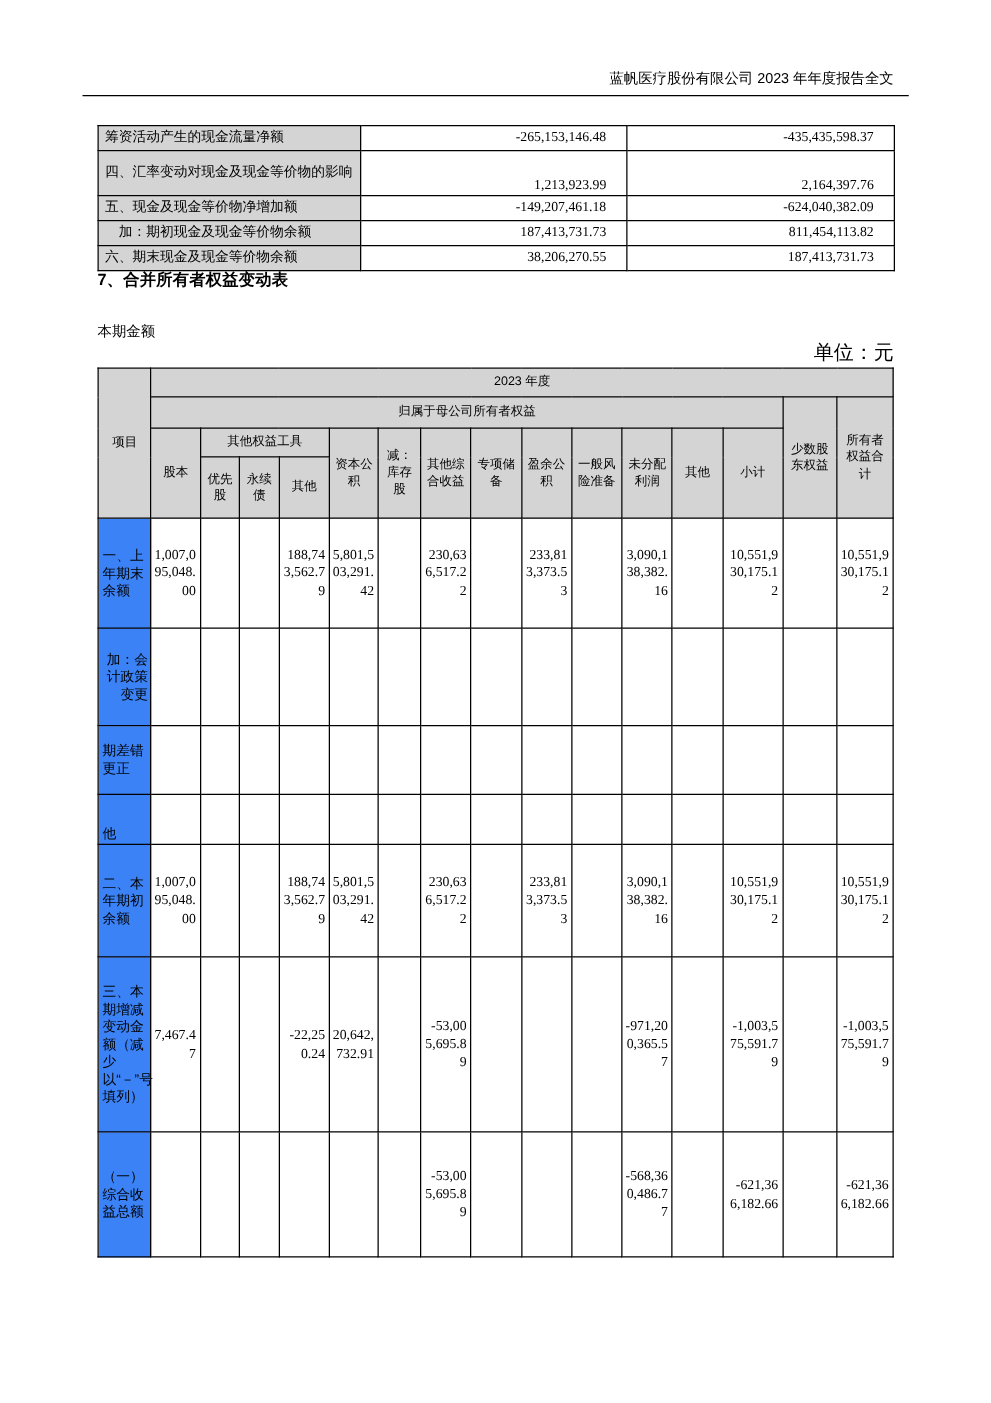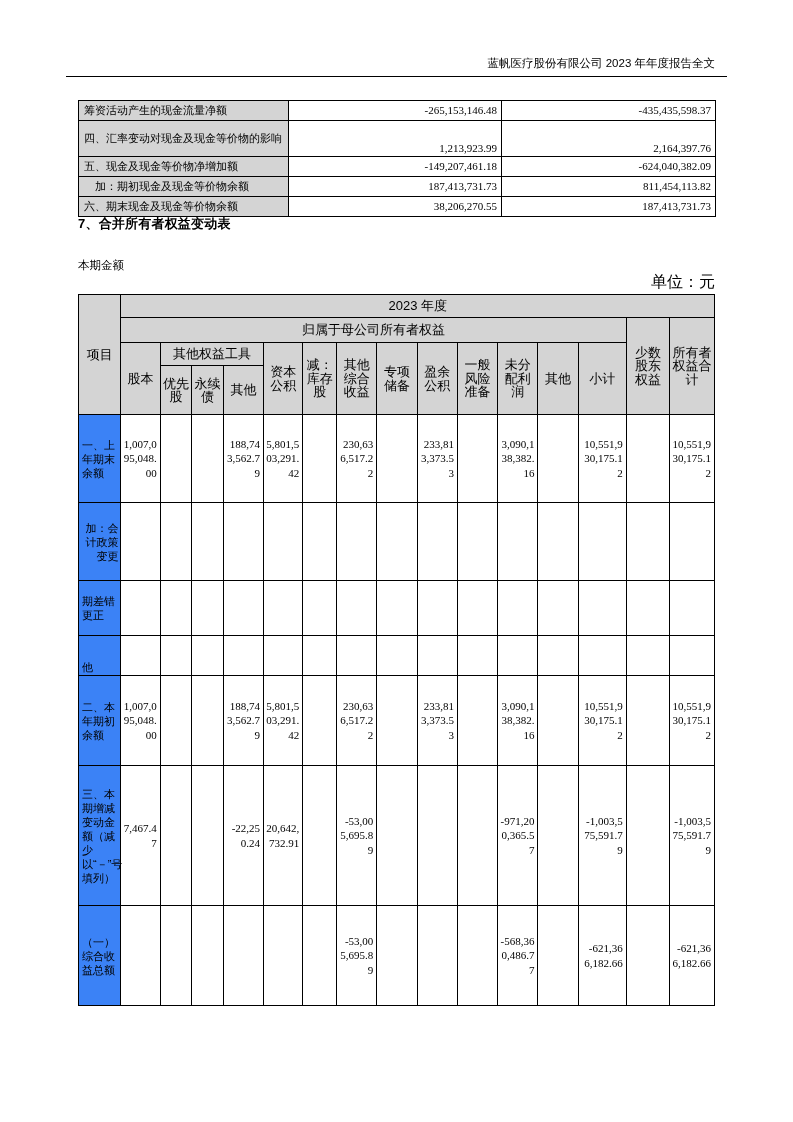--- a/index.html
+++ b/index.html
@@ -72,21 +72,21 @@
 
   
   #cashflow-table {
     position: absolute;
     left: 78px;
     top: 100px;
     width: 637px;
   }
   #cashflow-table td { height: 17px; }
   #cashflow-table td.lbl { padding-left: 5px; }
-  #cashflow-table td.num { padding-right: 4px; margin-top: 20px; }
+  #cashflow-table td.num { padding-right: 16px; margin-top: 20px; }
   #cashflow-table td.indent { padding-left: 16px; }
 
   
   .section-heading {
     position: absolute;
     left: 78px;
     top: 215px;
     font-family: "Liberation Sans", "DejaVu Sans", sans-serif;
     font-size: 13px;
     font-weight: bold;
@@ -116,21 +116,21 @@
   }
   #equity-table td {
     text-align: center;
     padding: 1px 2px;
     font-size: 10.5px;
     line-height: 13.5px;
   }
   #equity-table td.hd {
     background: #d4d4d4;
     font-family: "Liberation Sans", "DejaVu Sans", sans-serif;
-    font-size: 13px;
+    font-size: 10px;
     line-height: 13.5px;
     vertical-align: middle;
   }
   #equity-table td.rowlabel {
     background: #3b82f6;
     font-family: "Liberation Sans", "DejaVu Sans", sans-serif;
     font-size: 11px;
     line-height: 14px;
     text-align: left;
     vertical-align: middle;

